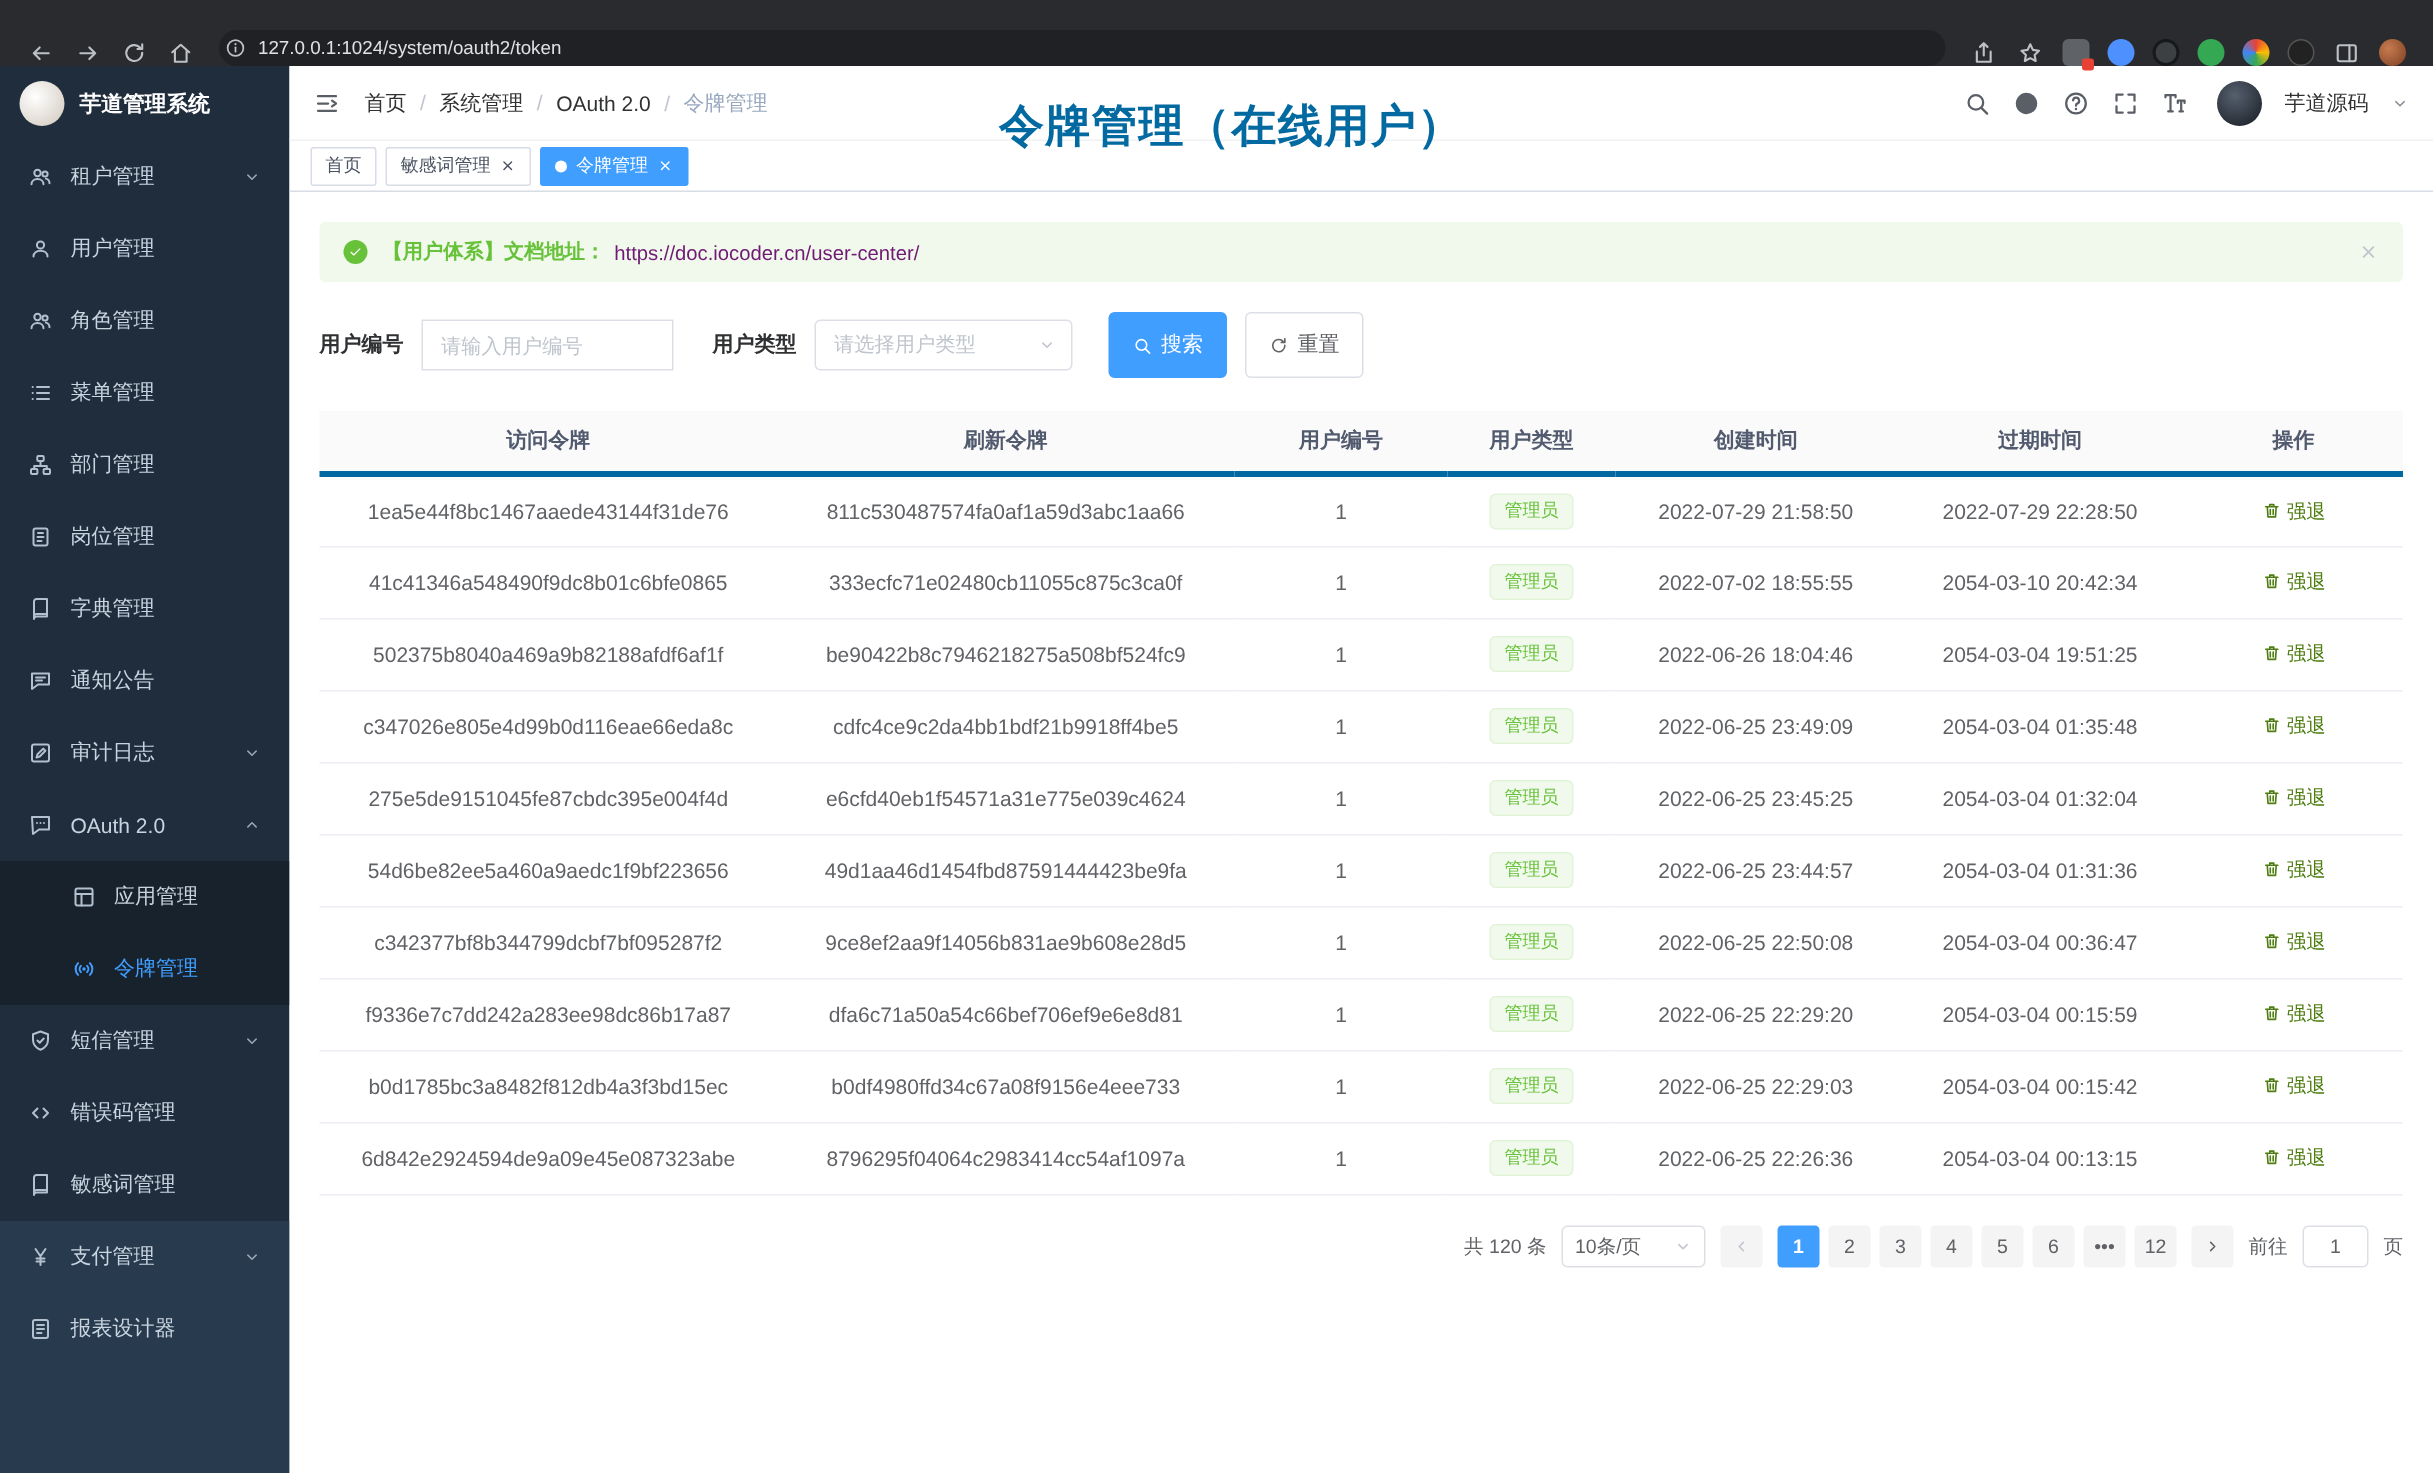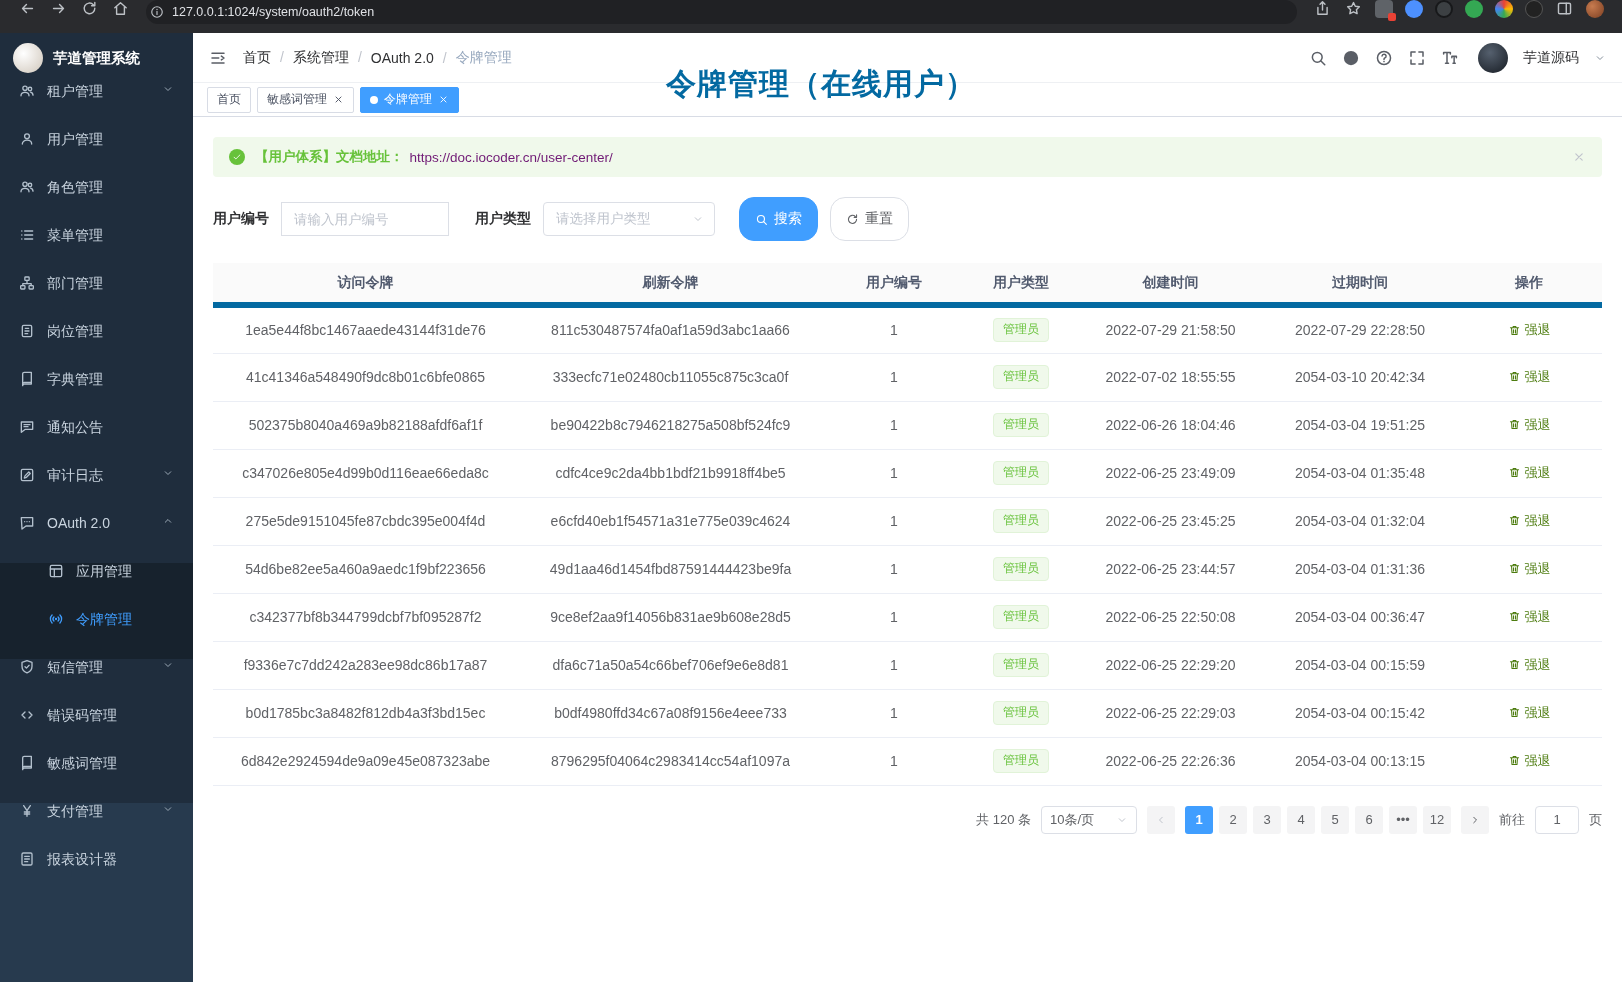--- a/index.html
+++ b/index.html
@@ -1,41 +1,41 @@
 <!DOCTYPE html>
 <html><head>
 <meta charset="utf-8">
 <style>
 *{box-sizing:border-box;margin:0;padding:0}
 body{width:1622px;height:982px;overflow:hidden;position:relative;background:#fff;
  font-family:"Liberation Sans","DejaVu Sans",sans-serif;color:#606266}
 svg{display:block;width:100%;height:100%}
 [data-icon]{display:inline-block;flex:none}
 
-.browser-bar{height:33px;background:#2a2b2e;display:flex;align-items:flex-start;padding:0 12px}
+.browser-bar{height:44px;background:#2a2b2e;display:flex;align-items:flex-end;padding:0 12px}
 .bicon{width:17px;height:17px;color:#bdc1c6;margin:0 7px;cursor:pointer}
 .bicon.sm{width:14px;height:14px;margin:0 8px 0 4px}
 .url-pill{flex:1;height:24px;margin:0 10px;background:#202124;border-radius:12px;display:flex;
  align-items:center;color:#dfe1e5;font-size:12.5px;cursor:text}
 .ext{width:18px;height:18px;border-radius:50%;margin:0 6px;position:relative;cursor:pointer}
 .ext-red{background:#5f6368;border-radius:4px}
 .ext-red::after{content:"";position:absolute;right:-3px;bottom:-3px;width:8px;height:8px;background:#e94235;border-radius:2px}
 .ext-blue{background:#4d90fe}
 .ext-dark{background:#3c4043;border:2px solid #17181a}
 .ext-green{background:#34a853}
 .ext-rainbow{background:conic-gradient(#e94235,#fbbc04,#34a853,#4285f4,#e94235)}
 .ext-paw{background:#222;border:1px solid #555}
 .ext-profile{background:radial-gradient(circle at 35% 35%,#c77b4f,#7c3f22)}
 
 .app{display:flex;height:949px}
 .sidebar{width:193px;background:#1f2d3d;display:flex;flex-direction:column;color:#c9d4df}
 .logo-row{height:50px;display:flex;align-items:center;gap:10px;padding:0 13px;flex:none}
 .logo-img{width:30px;height:30px;border-radius:50%;background:radial-gradient(circle at 35% 35%,#fff,#cfc6ba)}
 .logo-title{color:#fff;font-size:14.5px;font-weight:700;white-space:nowrap}
-.menu-item{height:48px;display:flex;align-items:flex-start;gap:12px;padding:0 19px;font-size:14px;cursor:pointer;white-space:nowrap}
+.menu-item{height:48px;display:flex;align-items:center;gap:12px;padding:0 19px;font-size:14px;cursor:pointer;white-space:nowrap}
 .menu-item.sub{padding-left:48px;background:#17222d}
 .menu-item.light{background:#273a4e}
 .menu-item.active{color:#409eff}
 .mi-icon{width:16px;height:16px;color:#b3c0cd}
 .menu-item.active .mi-icon{color:#409eff}
 .mi-label{flex:1}
 .mi-arrow{width:12px;height:12px;color:#9aa8b5}
 .nav-fill{flex:1;background:#273a4e}
 .main{flex:1;display:flex;flex-direction:column;min-width:0}
 
@@ -65,27 +65,27 @@
 .alert-text{color:#67c23a;font-weight:700}
 .alert-link{color:#701a75;margin-left:6px;text-decoration:none;cursor:pointer}
 .alert-close{width:14px;height:14px;margin-left:auto;color:#c0c4cc;cursor:pointer}
 .filters{display:flex;align-items:center;margin-top:20px;gap:12px;font-size:14px}
 .flabel{font-weight:700;color:#303133}
 .finput{width:168px;height:34px;border:1px solid #dcdfe6;border-radius:0;padding:0 12px;font-size:13.5px;color:#606266;outline:none;font-family:inherit}
 .finput::placeholder{color:#bfc4cd}
 .fselect{width:172px;height:34px;border:1px solid #dcdfe6;border-radius:4px;padding:0 10px 0 12px;display:flex;
  align-items:center;justify-content:space-between;font-size:13.5px;color:#bfc4cd;cursor:pointer;background:#fff}
 .sel-arrow{width:12px;height:12px;color:#c0c4cc}
-.btn{height:44px;border-radius:15px;display:inline-flex;align-items:center;gap:6px;padding:0 15px;font-size:14px;cursor:pointer;font-family:inherit}
+.btn{height:44px;border-radius:4px;display:inline-flex;align-items:center;gap:6px;padding:0 15px;font-size:14px;cursor:pointer;font-family:inherit}
 .btn [data-icon]{width:13px;height:13px}
 .btn.primary{background:#409eff;border:1px solid #409eff;color:#fff;margin-left:12px}
 .btn.plain{background:#fff;border:1px solid #dcdfe6;color:#606266}
 
 .tokens{width:100%;border-collapse:collapse;margin-top:22px;font-size:14px;color:#606266;table-layout:fixed}
-.tokens th{height:42px;background:#fafafa;font-weight:700;color:#515a6e;border-bottom:6px solid #0369a1;text-align:center}
+.tokens th{height:42px;background:#fafafa;font-weight:700;color:#515a6e;border-bottom:4px solid #0369a1;text-align:center}
 .tokens td{height:48px;text-align:center;border-bottom:1px solid #ebeef5;white-space:nowrap;overflow:hidden}
 .tag{display:inline-block;padding:3px 9px;font-size:12px;color:#67c23a;background:#f0f9eb;border:1px solid #e1f3d8;border-radius:4px;line-height:1.3}
 .action{color:#4d7c0f;font-size:13px;display:inline-flex;align-items:center;gap:4px;cursor:pointer;text-decoration:none}
 .action [data-icon]{width:13px;height:13px}
 
 .pagination{display:flex;align-items:center;justify-content:flex-end;gap:10px;margin-top:20px;font-size:13px;color:#606266}
 .psize{width:96px;height:28px;border:1px solid #dcdfe6;border-radius:4px;display:flex;align-items:center;justify-content:space-between;padding:0 8px;cursor:pointer;background:#fff}
 .plist{display:flex;gap:6px}
 .pbtn{min-width:28px;height:28px;border:none;border-radius:3px;background:#f4f4f5;color:#606266;font-size:13px;
  display:inline-flex;align-items:center;justify-content:center;cursor:pointer;font-family:inherit;padding:0 6px}

